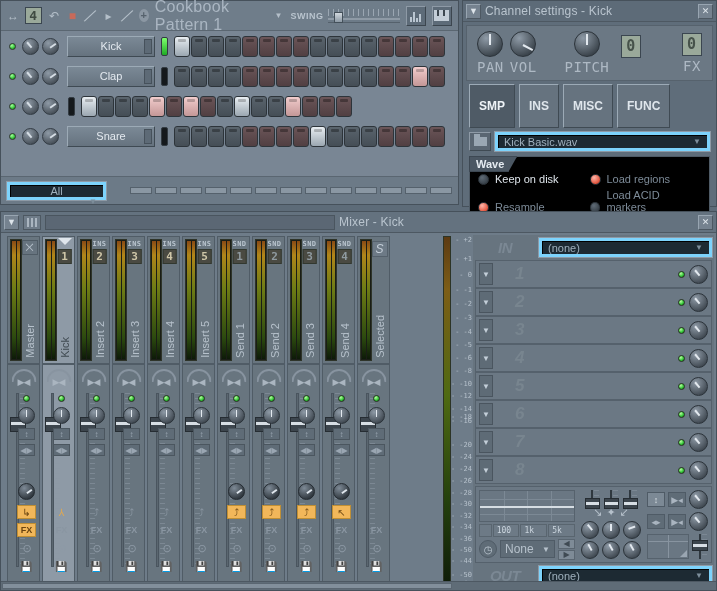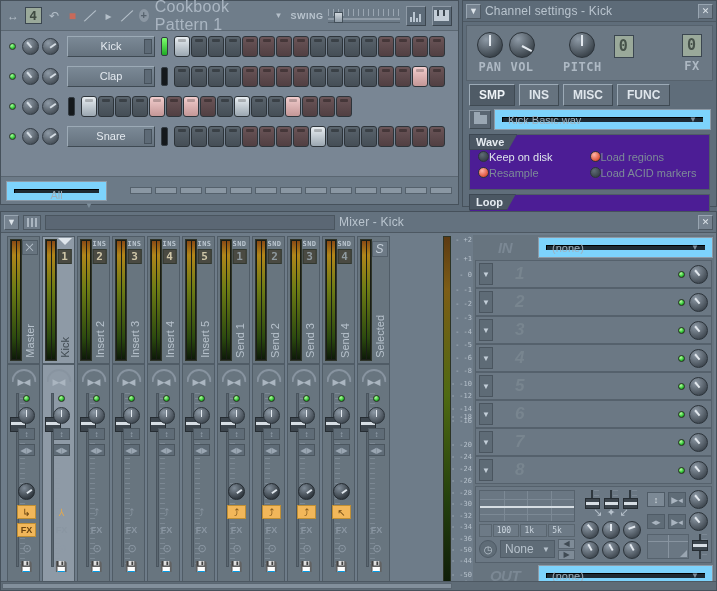--- a/index.html
+++ b/index.html
@@ -120,21 +120,21 @@
     background:rgba(0,0,0,.32); border-radius:1px;
   }
   .step.on-w::before,.step.on-p::before{background:rgba(0,0,0,.22);}
 
   #rack-foot {
     position:absolute; left:0; right:0; bottom:0; height:28px;
     background:#6c7a87; border-top:1px solid #5a6671;
     display:flex; align-items:center; padding:0 6px;
   }
   .combo {
-    background:#1d2a33; border:7px solid #7dd3fc;
+    background:#1d2a33; border:3px solid #7dd3fc;
     box-shadow:inset 1px 1px 0 #000, 0 0 0 1px #8e9aa6;
     color:#9fb0bd; display:flex; align-items:center; padding:0 6px;
     height:18px; font-size:11px; cursor:pointer; position:relative;text-align:center;
   }
   .combo .caret{ margin-left:auto; font-size:8px; color:#7d8e9b; }
   #pat-filter { width:148px;flex-direction:column; }
   .hscroll {
     margin-left:24px; display:flex; gap:3px; align-items:center;
   }
   .hscroll i {
@@ -149,55 +149,55 @@
   .cs-knobs {
     height:56px; background:#6b7884; margin:3px; border:1px solid #56626d;
     display:flex; align-items:center; padding:0 10px; gap:6px; position:relative;
   }
   .bigknob { width:26px; height:26px; border-radius:50%;
     background:radial-gradient(circle at 34% 26%, #8e9aa6, #3d464e 74%, #262d33);
     border:1px solid #2b333a; position:relative; }
   .bigknob i{ position:absolute; width:2px; height:11px; background:#e3e9ef;
     left:50%; top:2px; margin-left:-1px; transform-origin:50% 11px; }
   .kgrp { display:flex; flex-direction:column; align-items:center; }
-  .klab { font-size:12px; font-weight:bold; color:#aeb9c4; letter-spacing:.5px;
+  .klab { font-size:14px; font-weight:normal; color:#aeb9c4; letter-spacing:.5px;
           margin-top:2px; font-family:"DejaVu Sans Mono", monospace; }
   .seg {
     background:#9aa99a; border:1px solid #3b4650; color:#46524a;
     font-family:"DejaVu Sans Mono", monospace; font-weight:bold;
     font-size:15px; line-height:1; padding:3px 4px; letter-spacing:1px;
   }
   .tabs { display:flex; gap:4px; margin:0 6px 4px 6px; }
   .tab {
-    padding:3px 9px; font-size:12px; font-weight:bold; color:#dfe6ec;
+    padding:14px 9px; font-size:12px; font-weight:bold; color:#dfe6ec;
     background:#66737f; border:1px solid #3f4a53;
     border-top-color:#9caab6; border-left-color:#9caab6; cursor:pointer;
   }
   .tab.active { background:#4f5b66; color:#eef3f7; }
   .filerow { display:flex; align-items:center; gap:4px; margin:0 6px 5px 6px; }
   .folder-btn {
     width:22px; height:19px; background:#5a6672; border:1px solid #3f4a53;
     border-top-color:#8e9aa6; border-left-color:#8e9aa6;
     display:flex; align-items:center; justify-content:center; cursor:pointer;
   }
   .folder-ic { width:13px; height:9px; background:#9aa7b3; position:relative; }
   .folder-ic::before{content:"";position:absolute;top:-3px;left:0;width:6px;height:3px;background:#9aa7b3;}
   #smpfile { flex:1; height:19px; }
   .grpbox {
-    margin:0 6px 4px 6px; border:1px solid #4f5b66; background:#4c1d95;
+    margin:0 6px 4px 6px; border:1px solid #4f5b66; background:#000000;
     padding:14px 8px 8px 8px; position:relative;
   }
   .grplab {
     position:absolute; top:-1px; left:-1px; background:#4b5763;
     color:#e5ebf1; font-size:11px; font-weight:bold; padding:1px 12px 1px 6px;
     border:1px solid #3d4853;
     clip-path:polygon(0 0,100% 0,calc(100% - 9px) 100%,0 100%);
   }
   .radios { display:flex; flex-wrap:wrap; }
-  .radio-item { width:50%; display:flex; align-items:flex-start; padding:2px 0; }
+  .radio-item { width:50%; display:flex; align-items:flex-end; gap:6px; padding:2px 0; }
   .radio {
     width:11px; height:11px; border-radius:50%; border:1px solid #2d353c;
     background:radial-gradient(circle at 35% 30%, #5f6b76, #2b333a);
   }
   .radio.on { background:radial-gradient(circle at 35% 30%, #ffb4a8, #e0543c 70%, #8d2a1c); }
   .rlab { font-size:11px; color:#dde4ea; }
   .rlab.dim { color:#7d8b98; }
   .grpbox.loop { padding:14px 8px 4px 8px; height:20px; }
 
   

